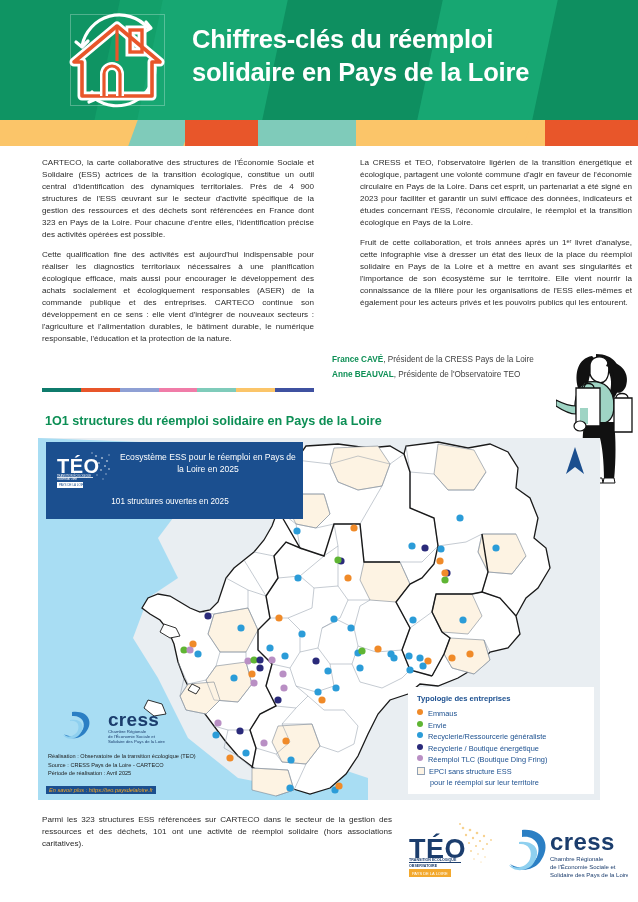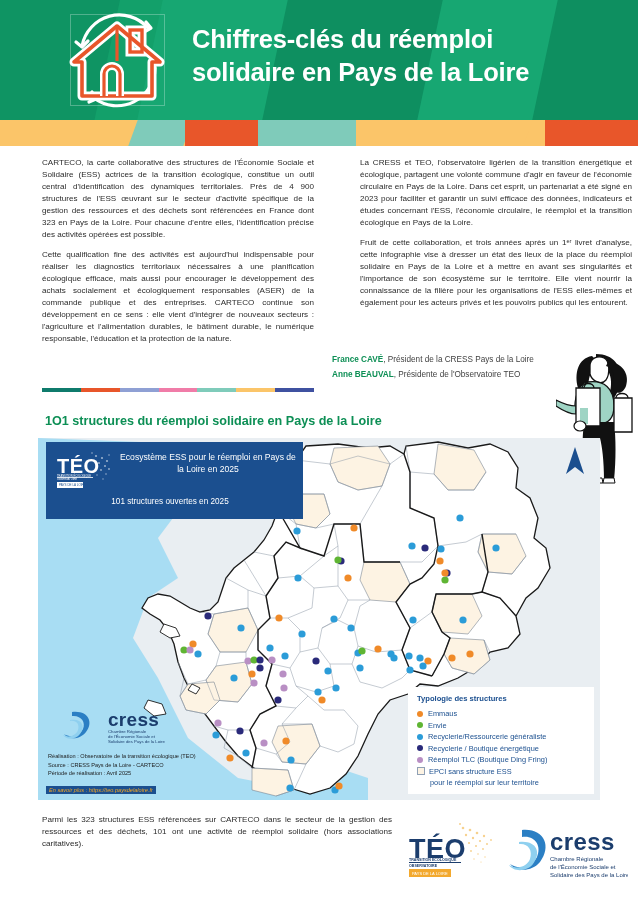--- a/index.html
+++ b/index.html
@@ -96,21 +96,21 @@
   .credits .clink {
     margin-top:2px; background:#1b4f8f; color:#f5a623; font-size:5.6px;
     padding:1px 3px; display:inline-block; font-style:italic;
   }
 
   .legend {
     position:absolute; right:6px; bottom:6px; width:186px;
     background:#ffffff; padding:7px 8px 7px 9px;
   }
   .legend h4 { font-size:7.6px; color:#1b4f8f; margin-bottom:6px; font-weight:bold; }
-  .legend .lrow { display:flex; align-items:center; margin-bottom:2.5px; }
+  .legend .lrow { display:flex; margin-bottom:2.5px; }
   .legend .dot { width:6px; height:6px; border-radius:50%; margin-right:5px; flex:0 0 6px; }
   .legend .sq {
     width:8px; height:8px; background:#fdf3e3; border:1px solid #8fa0b5;
     margin-right:4px; flex:0 0 8px;
   }
   .legend .ltxt { font-size:7.4px; color:#1b4f8f; }
   .legend .lsub { font-size:7.4px; color:#1b4f8f; margin-left:13px; }
 
   .compass { position:absolute; right:14px; top:8px; width:22px; height:30px; }
 
@@ -451,21 +451,21 @@
       </div>
       <div style="margin-top:50px">
         <div class="cline">Réalisation : Observatoire de la transition écologique (TEO)</div>
         <div class="cline">Source : CRESS Pays de la Loire - CARTECO</div>
         <div class="cline">Période de réalisation : Avril 2025</div>
         <div class="clink">En savoir plus : https://teo.paysdelaloire.fr</div>
       </div>
     </div>
 
     <div class="legend">
-      <h4>Typologie des structures</h4>
+      <h4>Typologie des entreprises</h4>
       <div class="lrow">
         <span class="dot" style="background:#f08a28"></span>
         <span class="ltxt">Emmaus</span>
       </div>
       <div class="lrow">
         <span class="dot" style="background:#5fb533"></span>
         <span class="ltxt">Envie</span>
       </div>
       <div class="lrow">
         <span class="dot" style="background:#2b9cd8"></span>

